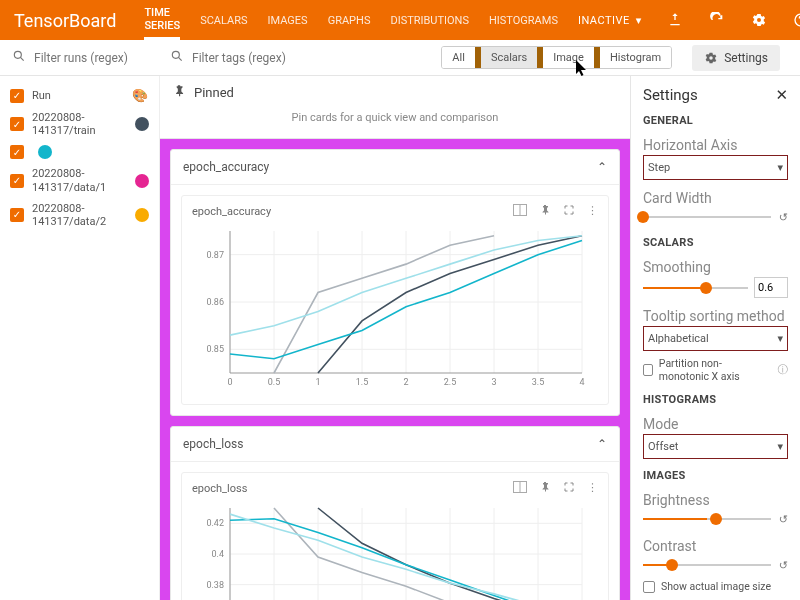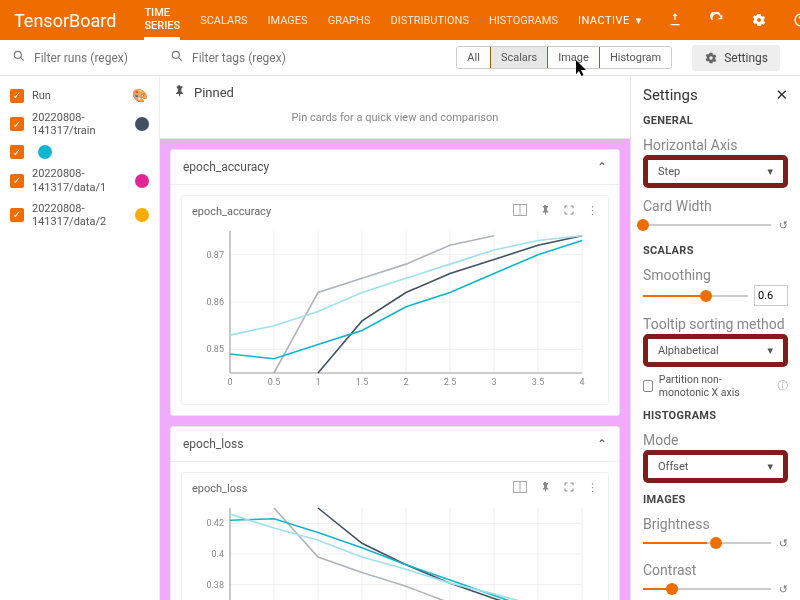--- a/index.html
+++ b/index.html
@@ -11,49 +11,49 @@
 .tab.active { color:#fff; border-bottom: 3px solid #fff; font-weight:500; }
 .header-right { display: flex; align-items: center; gap: 24px; }
 .inactive { font-size: 11px; letter-spacing: 0.5px; display:flex; align-items:center; gap:6px; }
 .hicon { width:18px; height:18px; display:flex; align-items:center; justify-content:center; }
 
 .filterbar { height: 36px; display: flex; align-items: center; border-bottom: 1px solid #e5e5e5; }
 .filterbar .left { width: 160px; padding: 0 12px; display: flex; align-items: center; gap:8px; color:#777; }
 .filterbar .mid { flex:1; padding: 0 10px; display:flex; align-items:center; gap:8px; color:#777; }
 .filterbar input { border:none; outline:none; font-size:12px; flex:1; }
 .chipset { display:flex; border:1px solid #ccc; border-radius:3px; overflow:hidden; margin-right:12px; }
-.chip { padding:4px 10px; font-size:11px; color:#555; background:#fff; border-right:1px solid #a16207; cursor:pointer; }
+.chip { padding:4px 10px; font-size:11px; color:#555; background:#fff; border-right:6px solid #a16207; cursor:pointer; }
 .chip:last-child { border-right:none; }
 .chip.sel { background:#e7e7e7; }
 .settings-btn { display:flex; align-items:center; gap:6px; background:#eee; padding:6px 12px; border-radius:3px; cursor:pointer; font-size:12px; color:#444; margin-right:10px; }
 
 .layout { display:flex; height: calc(600px - 76px); }
 .sidebar { width: 160px; padding: 8px 10px; border-right:1px solid #eee; }
 .run-row { display:flex; align-items:center; padding:4px 0; font-size:11px; color:#555; }
 .cb { width:14px; height:14px; background:#ef6c00; border-radius:2px; margin-right:8px; display:flex; align-items:center; justify-content:center; }
 .cb::after { content:"✓"; color:#fff; font-size:10px; }
 .run-label { flex:1; line-height:1.2; }
 .swatch { width:14px; height:14px; border-radius:50%; margin-left:6px; }
 
-.main { flex:1; background:#f0abfc; overflow:auto; padding:0; }
+.main { flex:1; background:#d946ef; overflow:auto; padding:0; }
 .pinned { background:#fff; margin: 0; border-bottom:1px solid #e5e5e5; padding: 8px 12px; }
 .pinned-head { display:flex; align-items:center; gap:8px; font-size:13px; color:#444; }
 .pinned-hint { text-align:center; color:#888; font-size:11px; padding:10px 0 6px; }
 .section { background:#fff; margin:10px; border:1px solid #e7e7e7; border-radius:3px; }
 .section-head { display:flex; align-items:center; justify-content:space-between; padding:10px 12px; font-size:12px; color:#555; border-bottom:1px solid #eee; }
 .card { margin:10px; border:1px solid #eee; border-radius:3px; padding:8px 10px; }
 .card-head { display:flex; justify-content:space-between; align-items:center; font-size:11px; color:#666; margin-bottom:4px;}
 .card-icons { display:flex; gap:12px; color:#888; }
 .chart { width:100%; }
 
 .settings-panel { width:170px; border-left:1px solid #e5e5e5; padding:10px 12px; overflow:auto; font-size:11px; color:#555; }
 .settings-panel h3 { font-size:15px; font-weight:400; color:#333; margin-bottom:8px; display:flex; justify-content:space-between; align-items:center;}
 .settings-panel .group-title { font-size:11px; font-weight:700; color:#444; margin:10px 0 4px; letter-spacing:0.3px; }
 .settings-panel .field-label { font-size:14px; color:#888; margin:10px 0 2px; }
-.select { border:5px solid #7f1d1d; border-radius:5px; padding:5px 10px; display:flex; justify-content:space-between; align-items:center; font-size:11px; }
+.select { border:1px solid #7f1d1d; border-radius:0; padding:5px 4px; display:flex; justify-content:space-between; align-items:center; font-size:11px; }
 .slider { position:relative; height:18px; display:flex; align-items:center; }
 .track { height:2px; background:#ccc; flex:1; position:relative; }
 .track .fill { position:absolute; left:0; top:0; height:2px; background:#ef6c00; }
 .thumb { width:12px; height:12px; background:#ef6c00; border-radius:50%; position:absolute; top:3px; transform:translateX(-50%); }
 .slider .reset { margin-left:8px; color:#777; }
 .check-row { display:flex; align-items:center; gap:6px; margin:6px 0; font-size:10.5px; }
 .check-row .box { width:12px; height:12px; border:1.5px solid #888; border-radius:2px; }
 .check-row .box.checked { background:#ef6c00; border-color:#ef6c00; position:relative; }
 .check-row .box.checked::after { content:"✓"; color:#fff; font-size:9px; position:absolute; left:1px; top:-1px;}
 .smooth-row { display:flex; align-items:center; gap:6px; }

